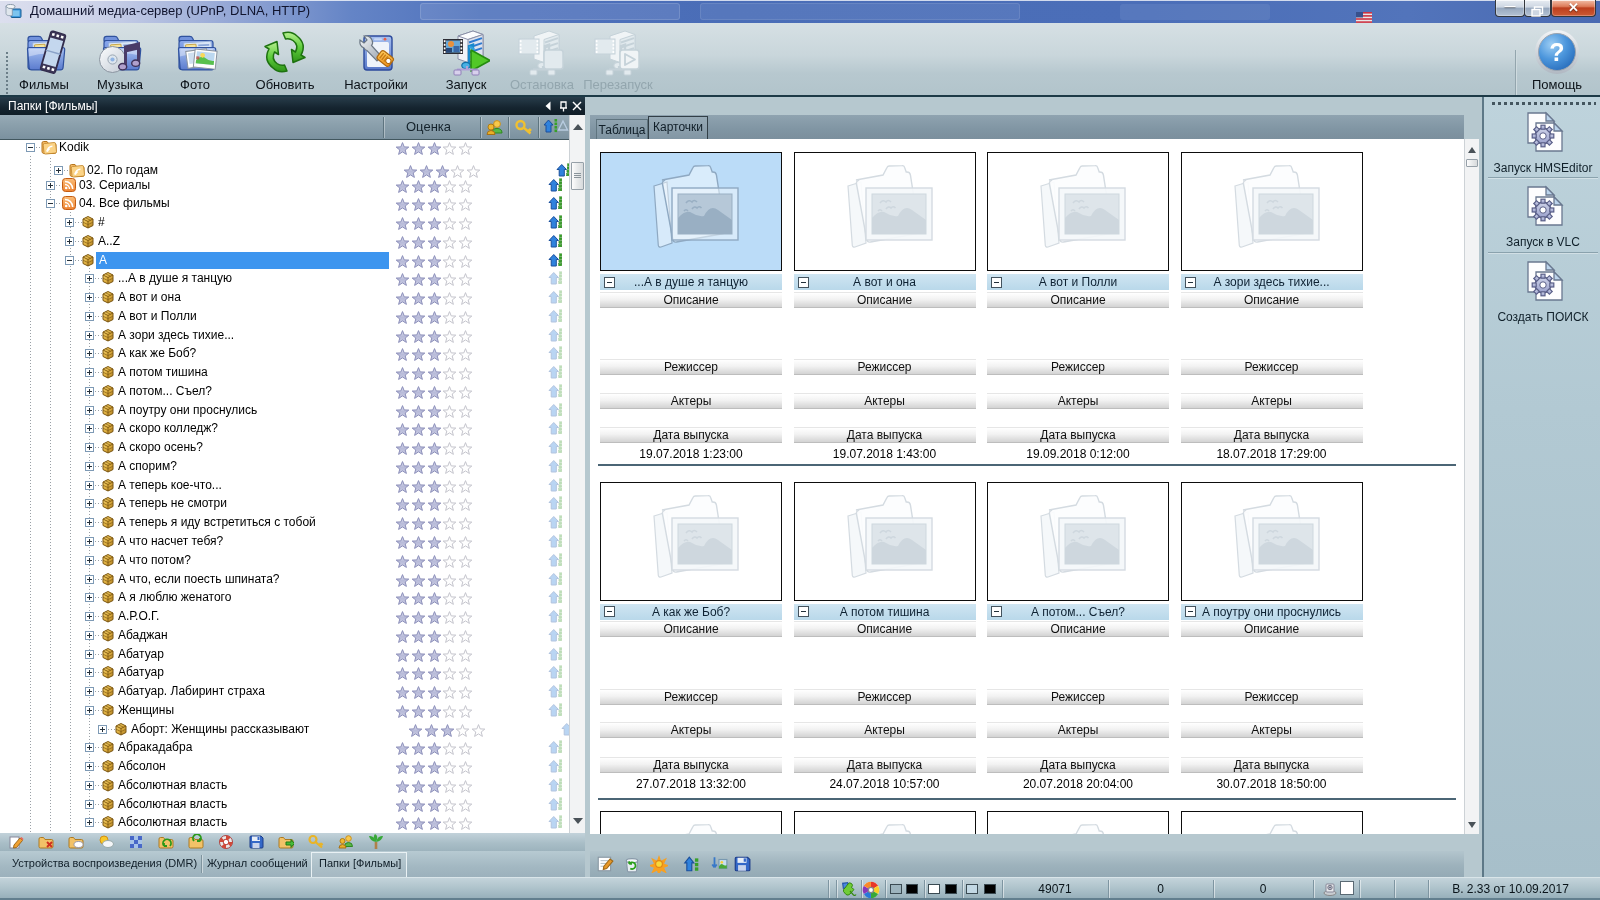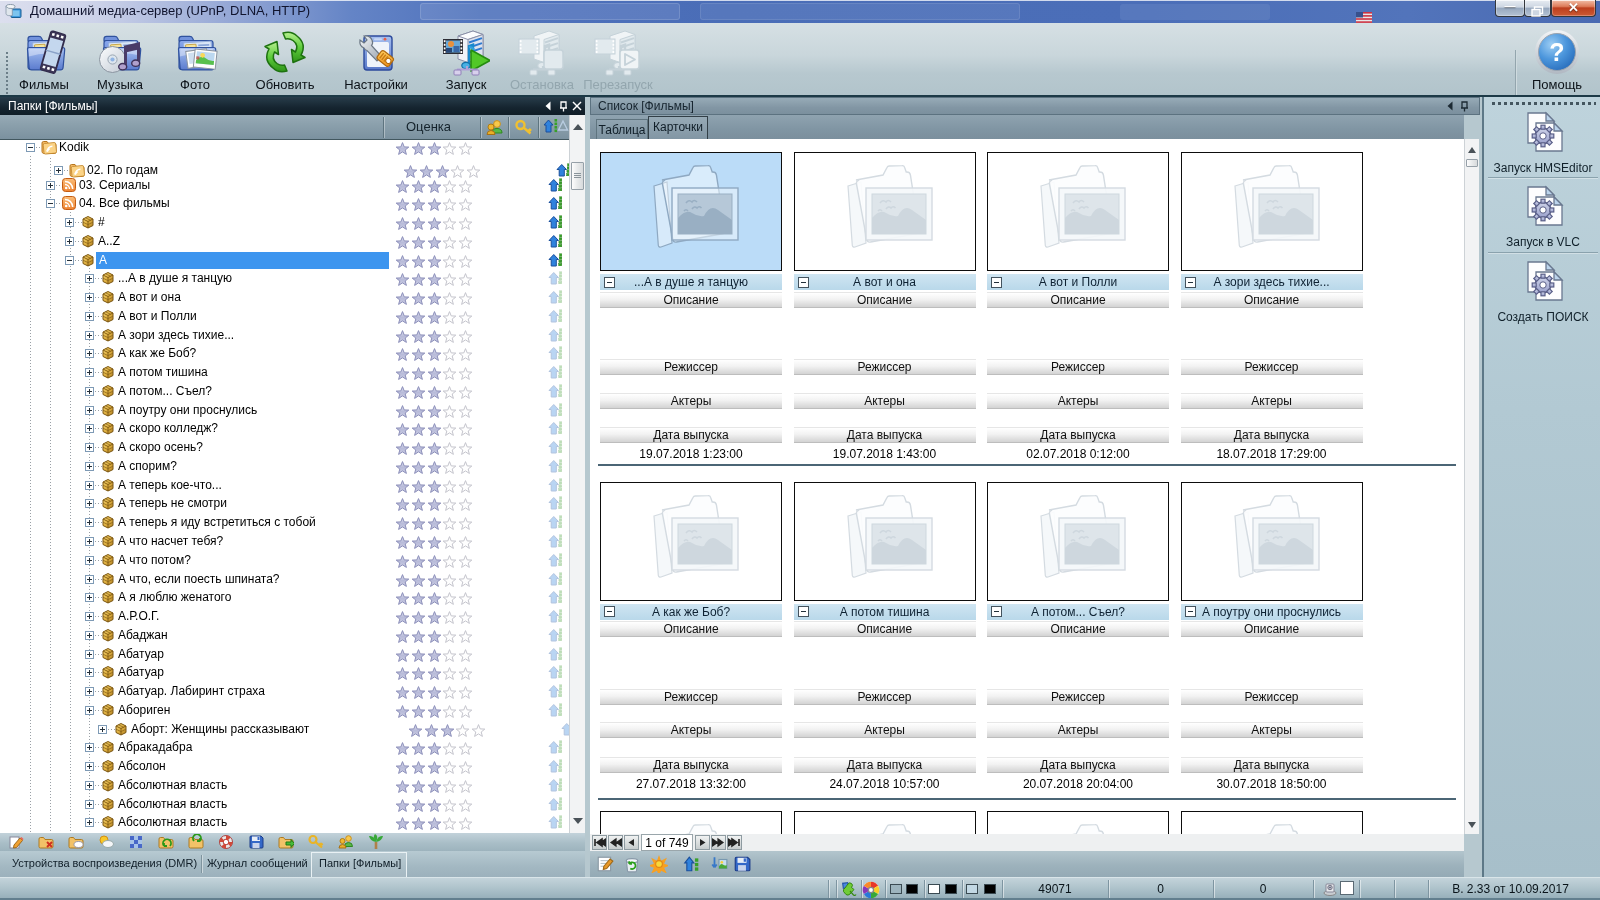--- a/index.html
+++ b/index.html
@@ -2522,21 +2522,21 @@
                 <stop offset="0" stop-color="#f6da7a"></stop>
                 <stop offset=".5" stop-color="#e0b040"></stop>
                 <stop offset="1" stop-color="#b08226"></stop>
               </linearGradient>
             </defs>
             <path d="M3 5 l5-2.5 5 2.5 v6.5 l-5 2.5 -5-2.5z" fill="url(#gb)" stroke="#7a5510" stroke-width="1"></path>
             <path d="M3 5 l5 2.5 5-2.5" fill="none" stroke="#7a5510" stroke-width=".9"></path>
             <path d="M8 7.5 v6.5" stroke="#7a5510" stroke-width=".9"></path>
             <path d="M5.5 3.8 l5 2.4 M3 8.2 l5 2.4 M8 10.6 l5-2.4" stroke="#8a651a" stroke-width=".8" fill="none"></path>
           </svg></div>
-        <div class="tname" style="left:118px;">Абориген</div>
+        <div class="tname" style="left:118px;">Женщины</div>
         <div style="position:absolute;left:396.0px;top:3px;"><svg width="13" height="13" viewBox="0 0 13 13">
             <defs>
               <linearGradient id="sf" x1="0" y1="0" x2="0" y2="1">
                 <stop offset="0" stop-color="#dddfef"></stop>
                 <stop offset=".5" stop-color="#b8bbd9"></stop>
                 <stop offset="1" stop-color="#cdcfe4"></stop>
               </linearGradient>
             </defs>
             <path d="M6.5 .6 L8.2 4.9 12.8 5.1 9.2 8 10.4 12.4 6.5 9.9 2.6 12.4 3.8 8 .2 5.1 4.8 4.9 Z" fill="url(#sf)" stroke="#8b8eb9" stroke-width="1"></path>
           </svg></div>
@@ -3076,27 +3076,20 @@
           </g>
         </svg></div>
 </div>
 <div class="abs" id="ltabs">
       <div class="ltab" style="left:12px;">Устройства воспроизведения (DMR)</div>
       <div id="ltabsep"></div>
       <div class="ltab" style="left:207px;">Журнал сообщений</div>
       <div id="ltabbox"></div>
       <div class="ltab" style="left:319px;">Папки [Фильмы]</div>
     </div>
-<div class="abs" id="rheader">Список [Фильмы]<div class="lhico" style="left:855px;top:-1px;"><svg width="9" height="18" viewBox="0 0 9 18">
-          <path d="M6.5 4.5 v9 l-5-4.5z" fill="#1c2a33"></path>
-        </svg></div><div class="lhico" style="left:868px;top:-1px;"><svg width="11" height="18" viewBox="0 0 11 18">
-          <g fill="none" stroke="#1c2a33" stroke-width="1.3">
-            <path d="M3 5 h5 v6 h-5z M2 11 h7 M5.5 11 v3.5"></path>
-          </g>
-        </svg></div></div>
 <div class="abs" id="rtabs">
       <div class="rtab" id="rtab1">Таблица</div>
       <div class="rtab" id="rtab2">Карточки</div>
     </div>
 <div class="abs" id="rcontent">
 <div class="card" style="left:10px;top:13px;">
         <div class="thumb sel">
           <div style="position:absolute;left:41px;top:8px;"><svg width="98" height="95" viewBox="0 0 98 95">
               <path d="M12 25 L25 21 L30 82 L19 86 q-2.2.6-2.7-1.7z" fill="rgba(238,245,251,0.55)" stroke="#8fa9c2" stroke-width="1.2"></path>
               <path d="M20 19 L47 14 L51 6.5 q.8-1.7 2.5-1.5 L66 4.6 q2-.2 2.6 1.8 l1.6 4.6 q3.6-.3 4.2 2.8 L83 69 q.5 3-2.5 3.7 L34.5 81 q-3 .7-3.7-2.3 L20.5 23 q-.6-3 2.6-3.6z" fill="rgba(255,255,255,0.45)" stroke="#8fa9c2" stroke-width="1.4"></path>
@@ -3164,21 +3157,21 @@
               </g>
             </svg></div>
         </div>
         <div class="ctitle"><div class="cminus">
             <i></i>
           </div>А вот и Полли</div>
         <div class="cbtn" style="top:139.5px;">Описание</div>
         <div class="cbtn" style="top:207px;">Режиссер</div>
         <div class="cbtn" style="top:240.5px;">Актеры</div>
         <div class="cbtn" style="top:275px;">Дата выпуска</div>
-        <div class="cdate" style="top:295px;">02.07.2018 0:12:00</div>
+        <div class="cdate" style="top:295px;">19.09.2018 0:12:00</div>
       </div>
 <div class="card" style="left:590.5px;top:13px;">
         <div class="thumb">
           <div style="position:absolute;left:41px;top:8px;"><svg width="98" height="95" viewBox="0 0 98 95">
               <path d="M12 25 L25 21 L30 82 L19 86 q-2.2.6-2.7-1.7z" fill="rgba(244,247,250,0.92)" stroke="#d4dbe1" stroke-width="1.2"></path>
               <path d="M20 19 L47 14 L51 6.5 q.8-1.7 2.5-1.5 L66 4.6 q2-.2 2.6 1.8 l1.6 4.6 q3.6-.3 4.2 2.8 L83 69 q.5 3-2.5 3.7 L34.5 81 q-3 .7-3.7-2.3 L20.5 23 q-.6-3 2.6-3.6z" fill="rgba(252,253,254,0.92)" stroke="#d4dbe1" stroke-width="1.4"></path>
               <g>
                 <rect x="30" y="27" width="66" height="52" fill="rgba(244,247,250,0.92)" stroke="#d4dbe1" stroke-width="1.4"></rect>
                 <rect x="36" y="33" width="54" height="40" fill="#dee5ea" stroke="#ced7de" stroke-width="1"></rect>
                 <path d="M36 57 q8-9 14-5 t12 3 q6-12 14-6 l14 10 v14 h-54z" fill="#ced7de"></path>
@@ -3375,41 +3368,20 @@
                 </g>
               </g>
             </svg></div>
         </div>
       </div>
 </div>
 <div class="abs sbar" style="left:1464px;top:139px;width:15px;height:695px;border-left:1px solid #cdd2d6;">
       <div class="sarrow" style="left:3px;top:8px;border-left:4.5px solid transparent;border-right:4.5px solid transparent;border-bottom:6px solid #4a5258;"></div>
       <div class="sthumb" style="left:1px;top:20px;width:12px;height:8px;"></div>
       <div class="sarrow" style="left:3px;top:683px;border-left:4.5px solid transparent;border-right:4.5px solid transparent;border-top:6px solid #4a5258;"></div>
-    </div>
-<div class="abs" id="pager">
-      <div class="pgbtn" style="left:2px;"><svg width="13" height="13" viewBox="0 0 13 13">
-          <path d="M2 3 v7 M9 3 v7 l-5-3.5z M13 3 v7 l-5-3.5z" stroke="#222" stroke-width="1.6" fill="#222"></path>
-        </svg></div>
-      <div class="pgbtn" style="left:18px;"><svg width="13" height="13" viewBox="0 0 13 13">
-          <path d="M7 3 v7 l-5-3.5z M12.5 3 v7 l-5-3.5z" stroke="#222" stroke-width="1.2" fill="#222"></path>
-        </svg></div>
-      <div class="pgbtn" style="left:34px;"><svg width="13" height="13" viewBox="0 0 13 13">
-          <path d="M9 3 v7 l-5.5-3.5z" fill="#222"></path>
-        </svg></div>
-      <div id="pgfield">1 of 749</div>
-      <div class="pgbtn" style="left:105px;"><svg width="13" height="13" viewBox="0 0 13 13">
-          <path d="M4 3 v7 l5.5-3.5z" fill="#222"></path>
-        </svg></div>
-      <div class="pgbtn" style="left:121px;"><svg width="13" height="13" viewBox="0 0 13 13">
-          <path d="M6 3 v7 l5-3.5z M.5 3 v7 l5-3.5z" stroke="#222" stroke-width="1.2" fill="#222"></path>
-        </svg></div>
-      <div class="pgbtn" style="left:137px;"><svg width="13" height="13" viewBox="0 0 13 13">
-          <path d="M11 3 v7 M4 3 v7 l5-3.5z M0 3 v7 l5-3.5z" stroke="#222" stroke-width="1.6" fill="#222"></path>
-        </svg></div>
     </div>
 <div class="abs" id="ricons">
 <div style="position:absolute;left:6px;top:4px;"><svg width="18" height="18" viewBox="0 0 16 16">
           <rect x="2" y="2" width="11" height="12" fill="#fff" stroke="#8a98a4"></rect>
           <g stroke="#b8c4cc" stroke-width="1">
             <line x1="4" y1="5" x2="11" y2="5"></line>
             <line x1="4" y1="7.5" x2="11" y2="7.5"></line>
             <line x1="4" y1="10" x2="9" y2="10"></line>
           </g>
           <path d="M7 10 l5.5-6.5 2.5 2 -5.5 6.5 -3 .8z" fill="#e89828" stroke="#a06a18"></path>

